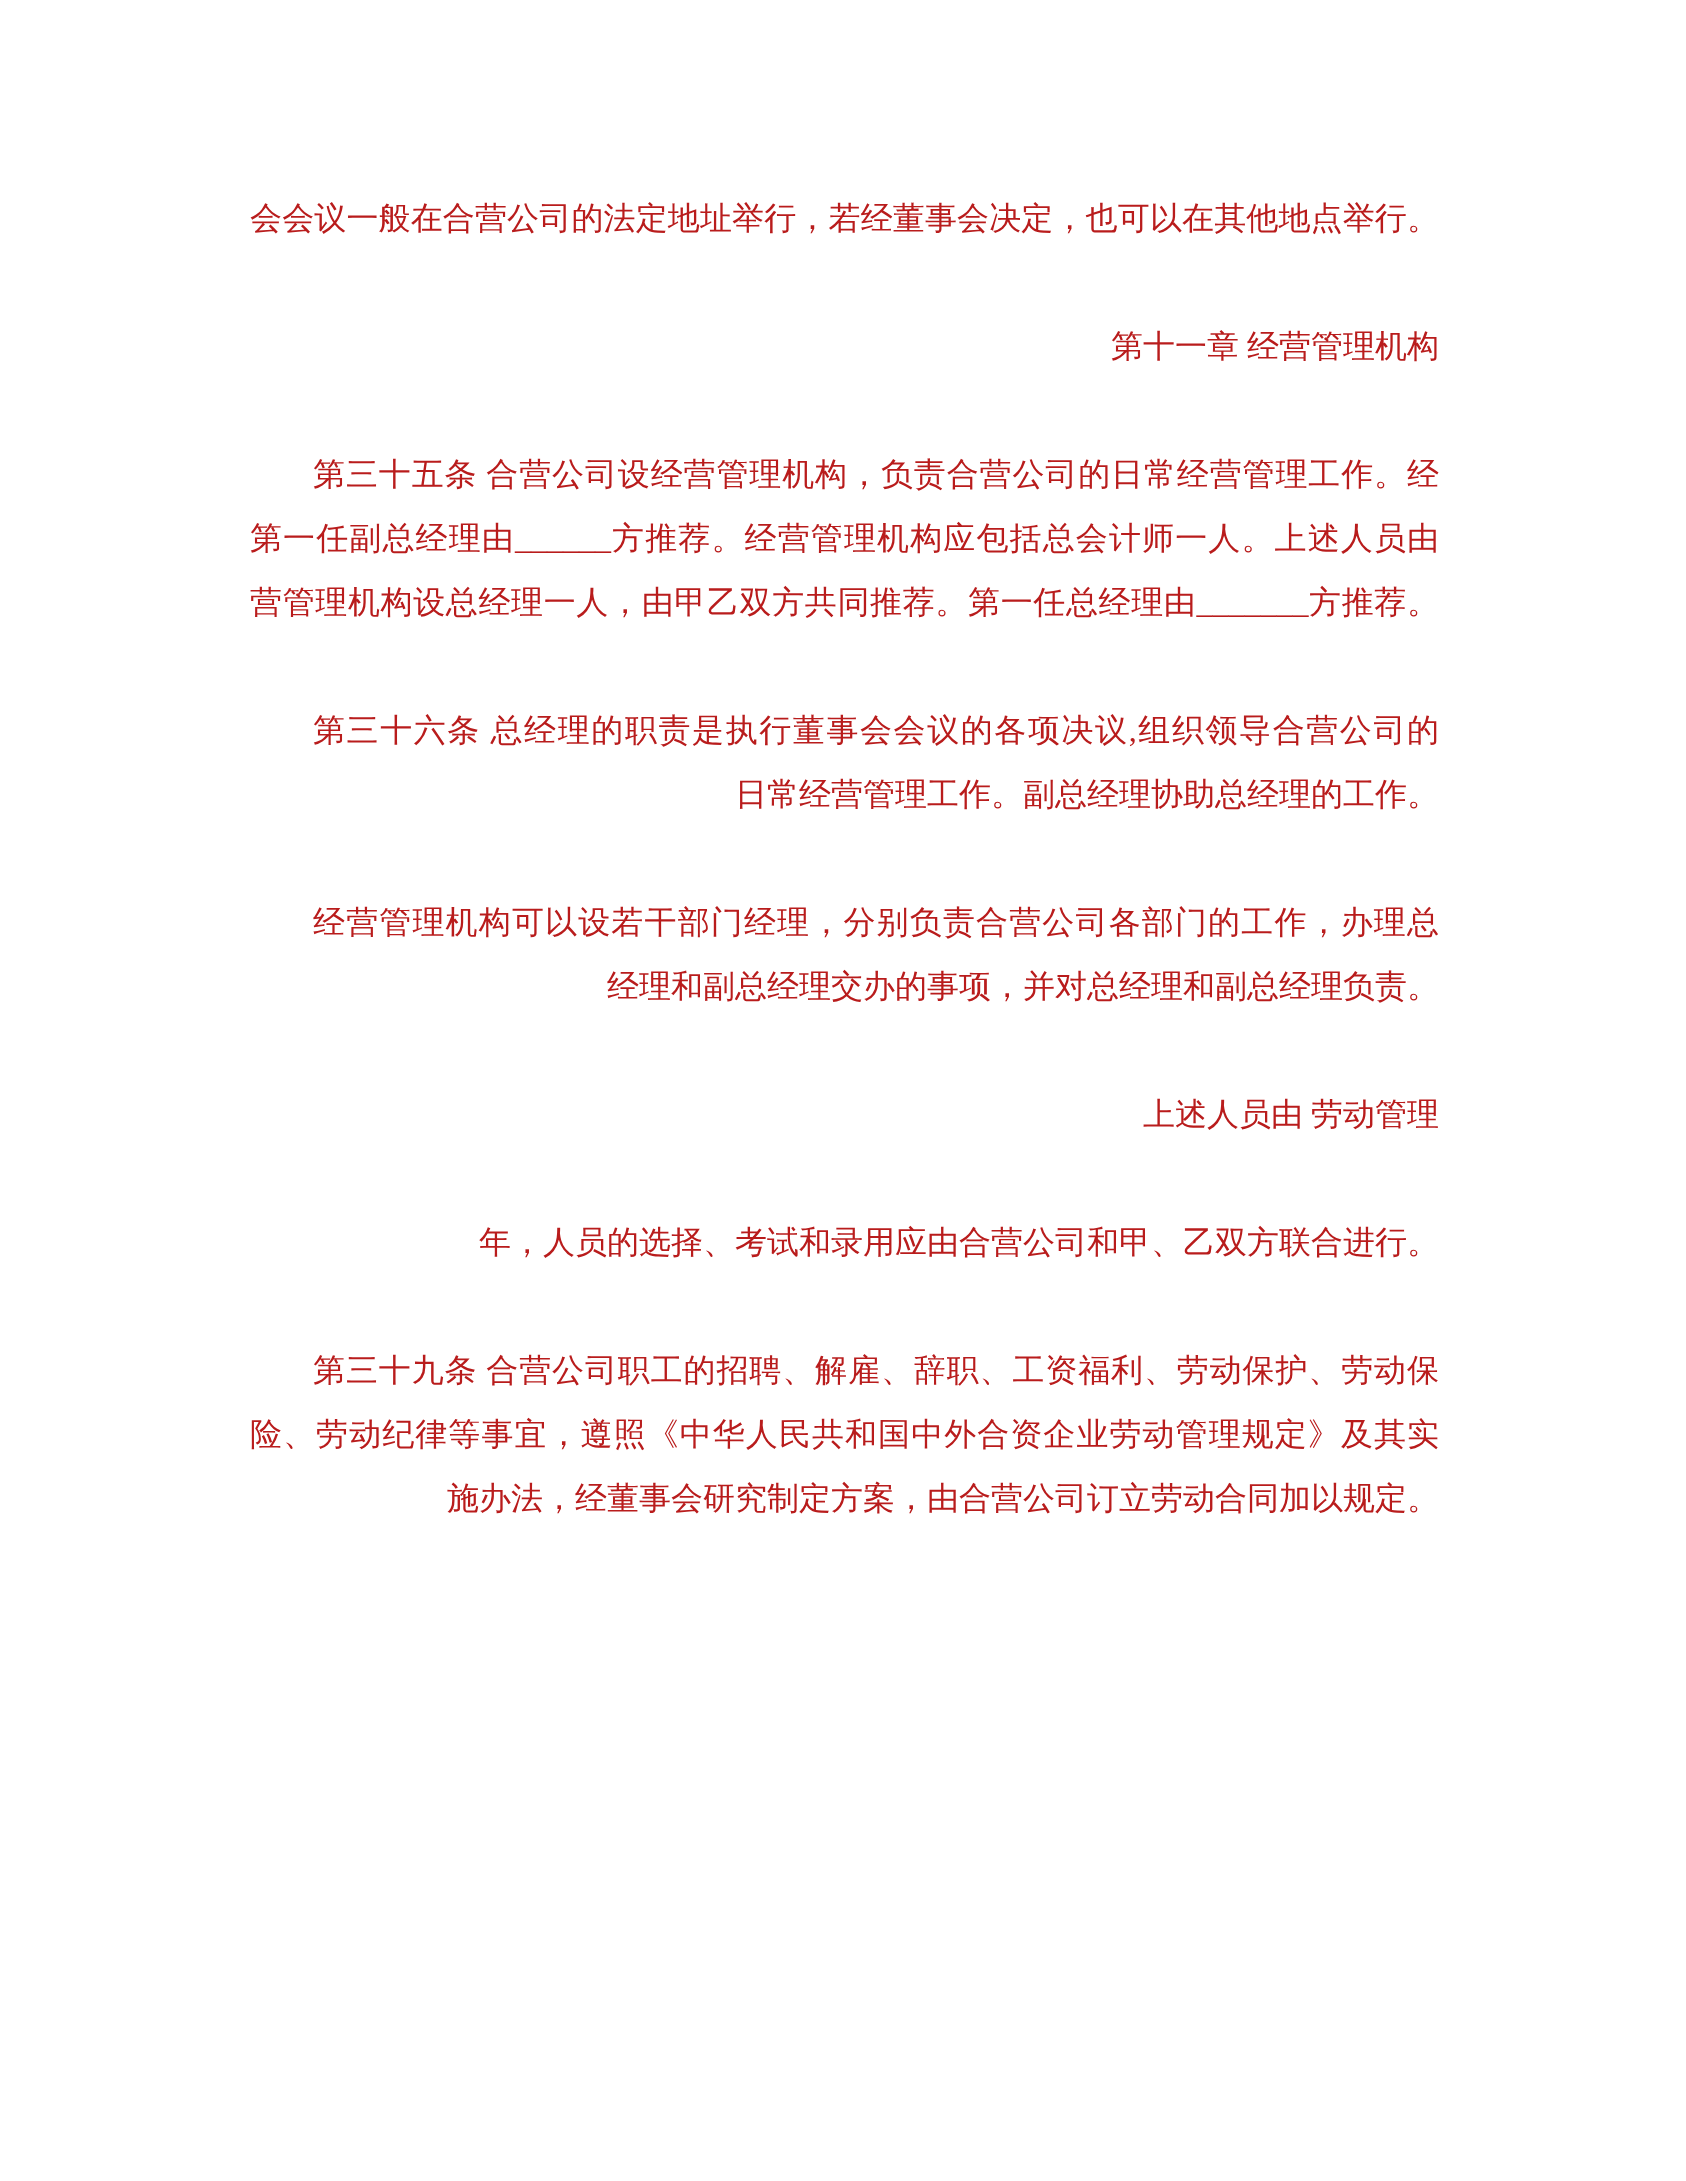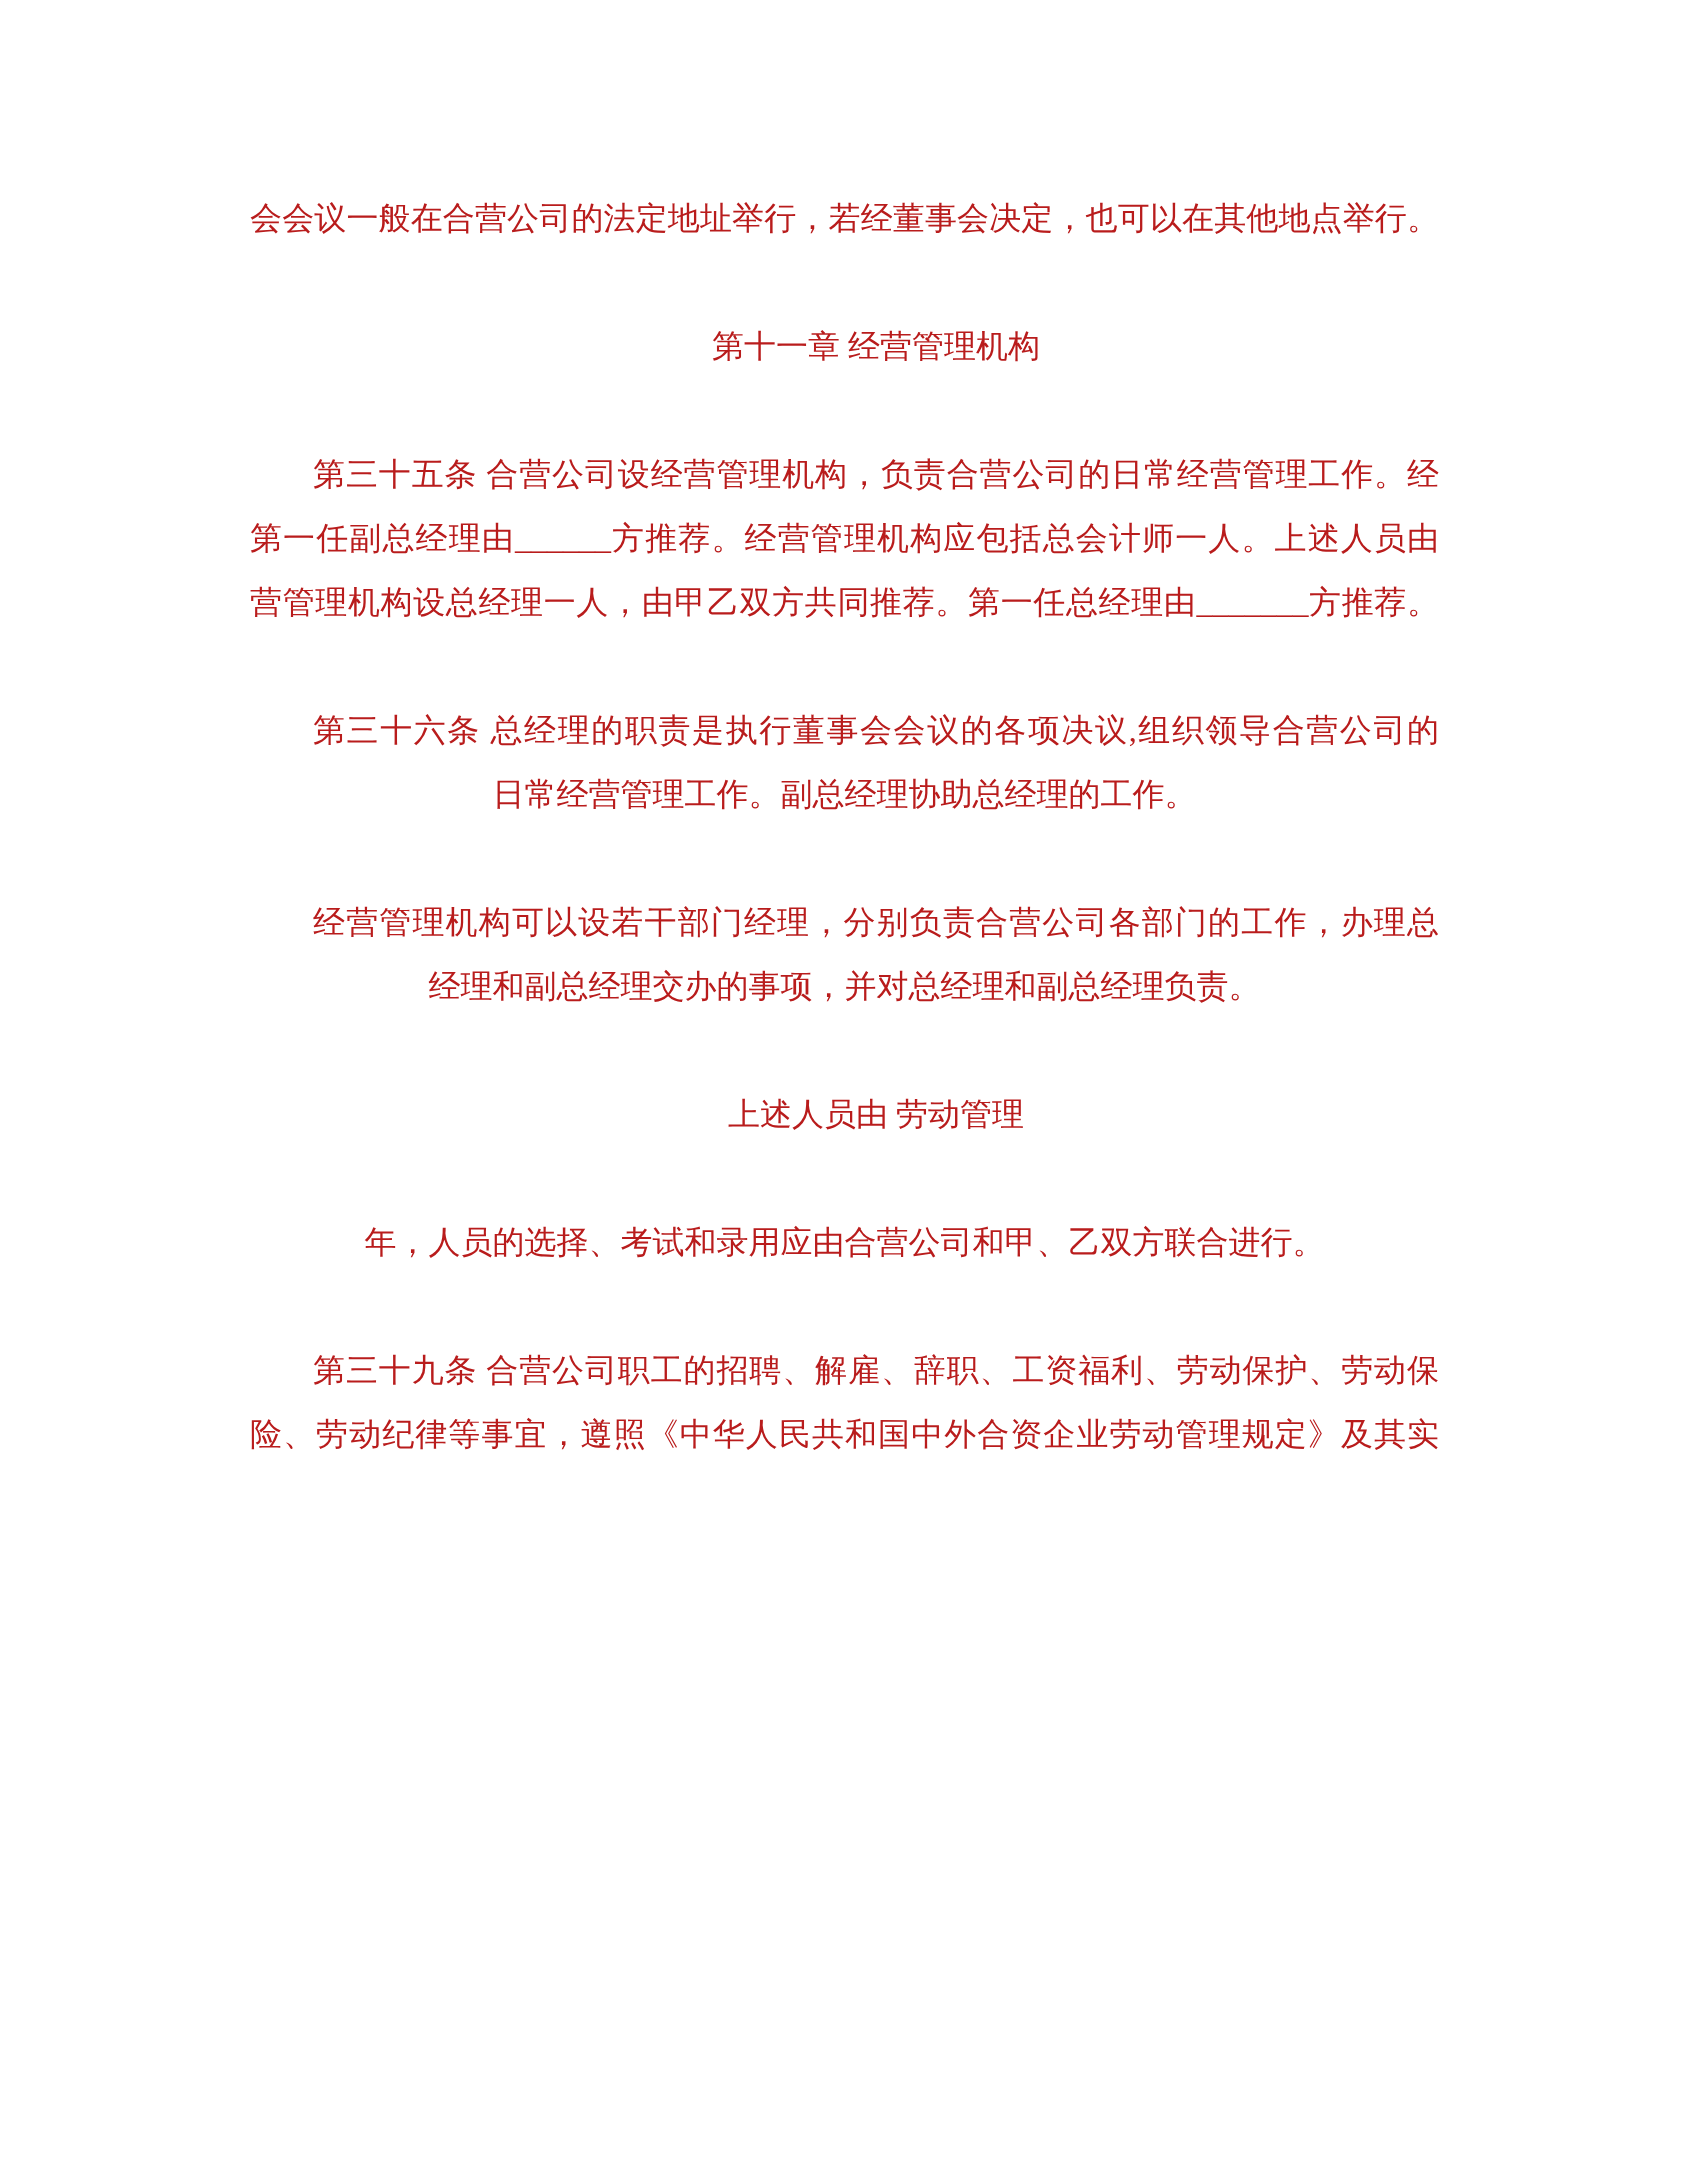--- a/index.html
+++ b/index.html
@@ -32,21 +32,21 @@
     color: #000000;
     letter-spacing: 0;
   }
   .para {
     margin: 0 0 64px 0;
   }
   .para:last-child {
     margin-bottom: 0;
   }
   .line {
-    text-align: center;
+    text-align: right;
   }
   .line.justify {
     text-align: justify;
     text-align-last: justify;
   }
   .line.indent {
     text-indent: 63px;
   }
 </style>
 </head>
@@ -75,16 +75,17 @@
       </div>
       <div class="para">
         <div class="line indent">上述人员由 劳动管理</div>
       </div>
       <div class="para">
         <div class="line">年，人员的选择、考试和录用应由合营公司和甲、乙双方联合进行。</div>
       </div>
       <div class="para">
         <div class="line indent justify">第三十九条 合营公司职工的招聘、解雇、辞职、工资福利、劳动保护、劳动保</div>
         <div class="line justify">险、劳动纪律等事宜，遵照《中华人民共和国中外合资企业劳动管理规定》及其实</div>
+        <div class="line">施办法，经董事会研究制定方案，由合营公司订立劳动合同加以规定。</div>
       </div>
     </div>
 </div>
 
 
 </body></html>

